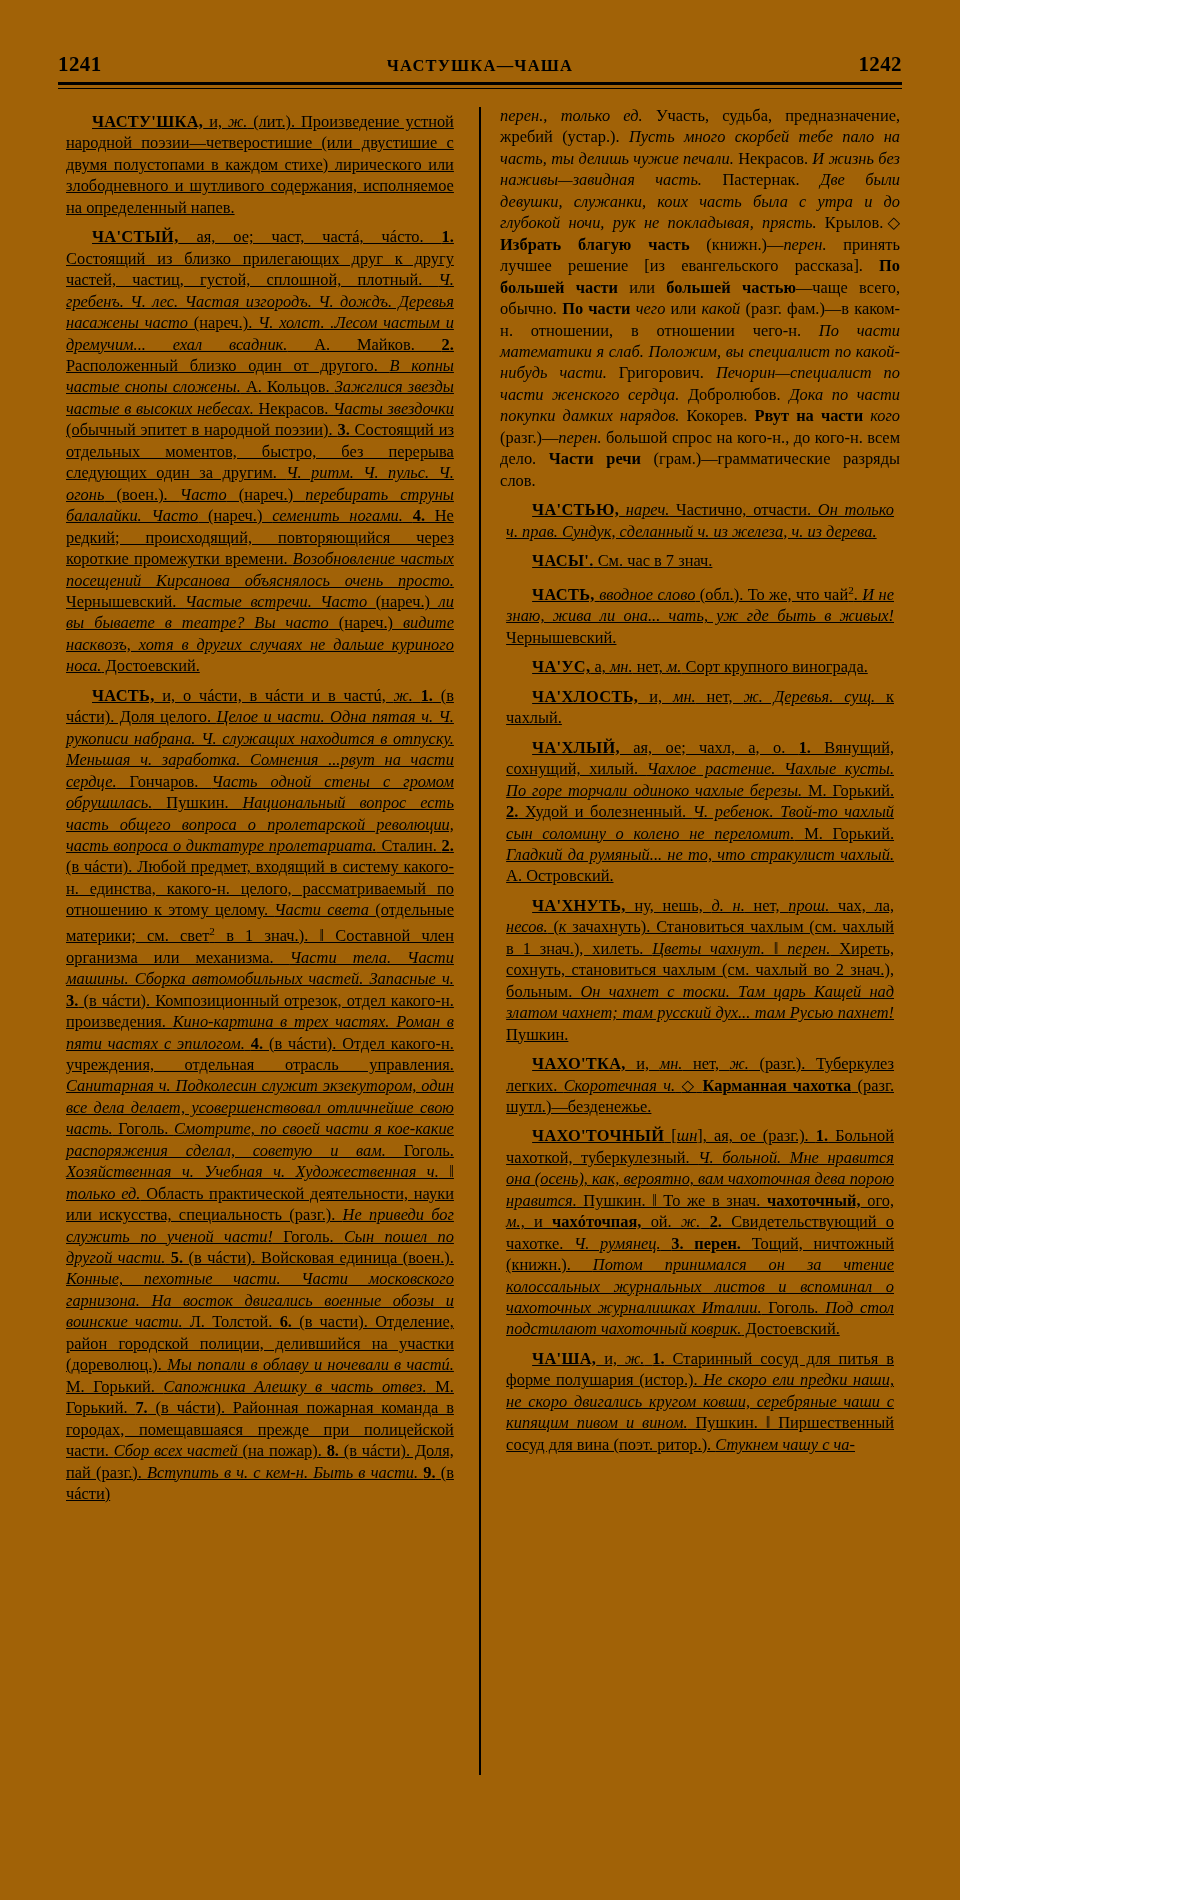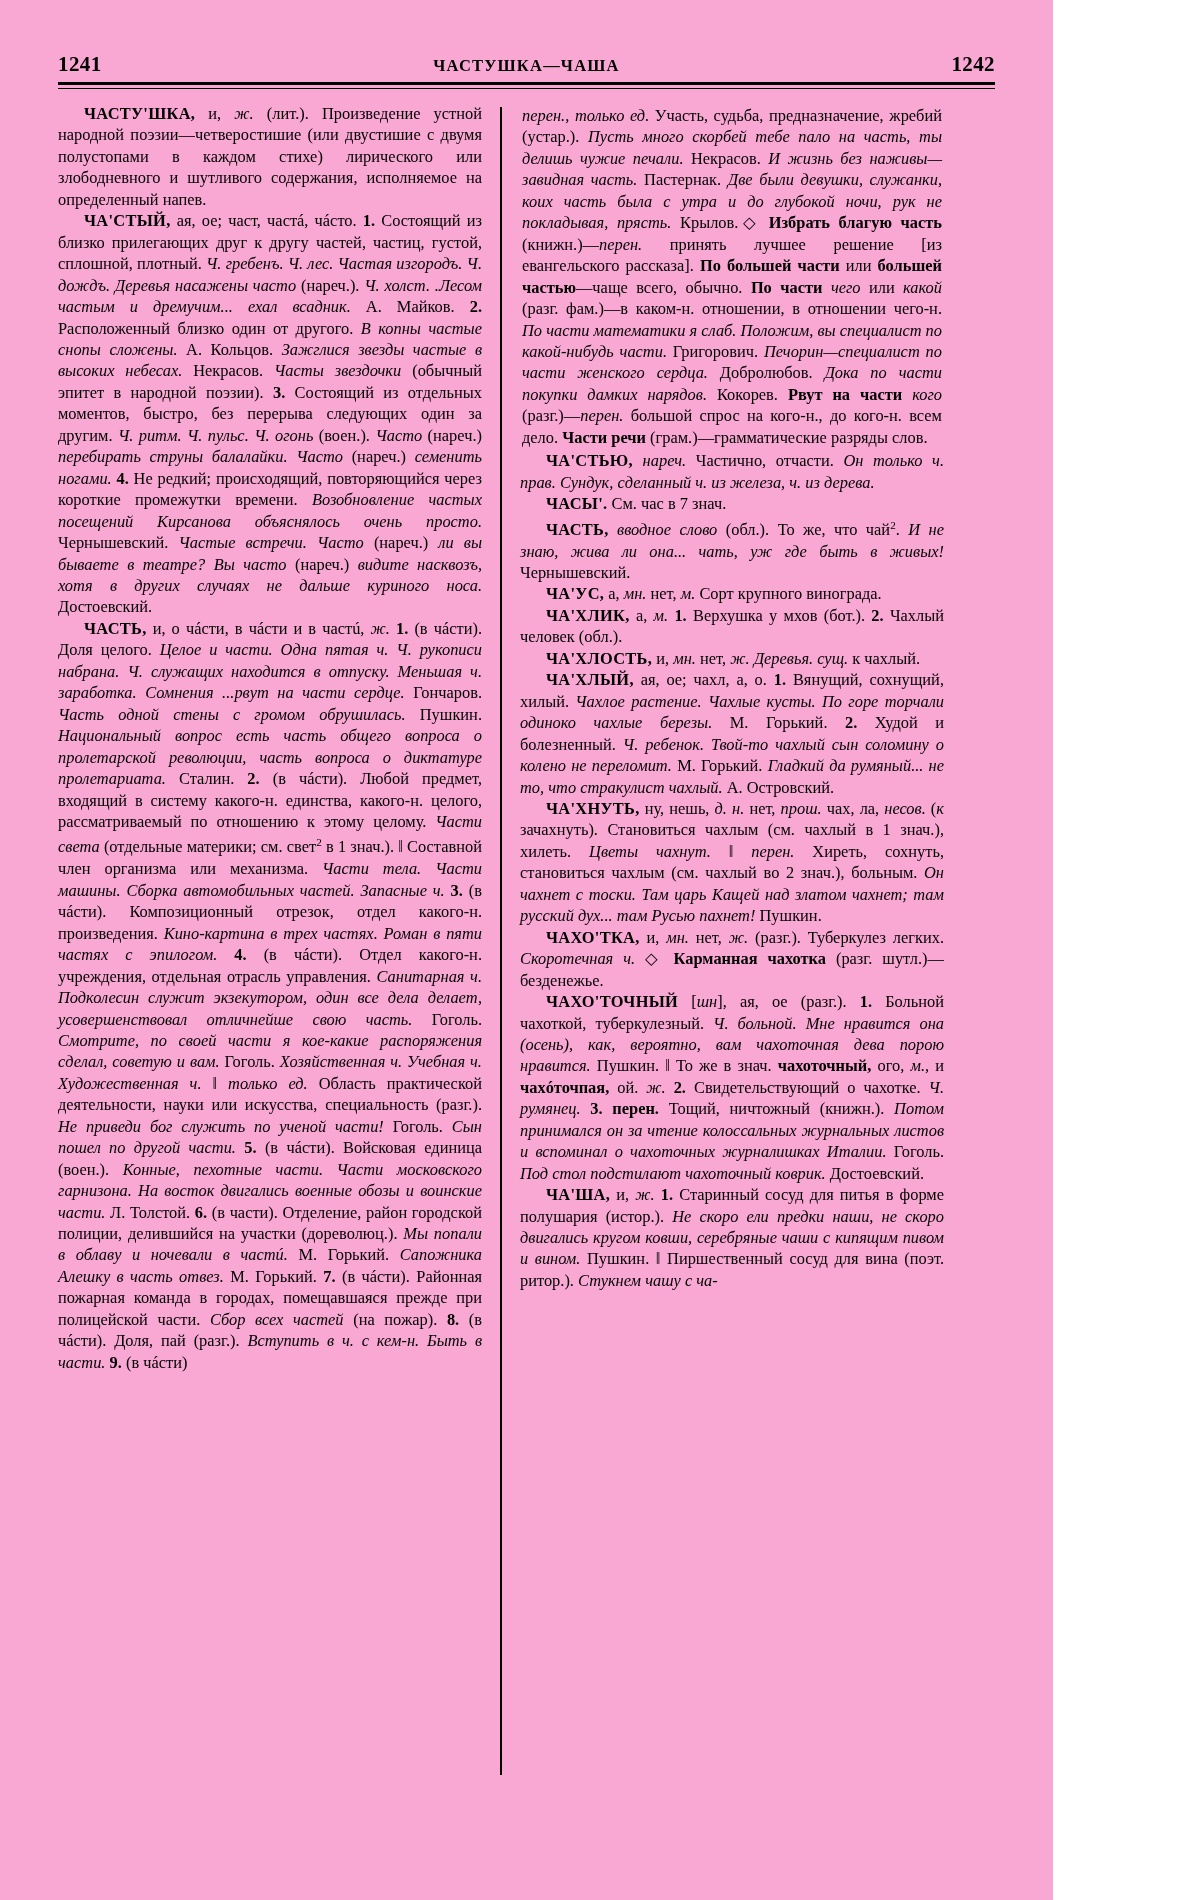--- a/index.html
+++ b/index.html
@@ -9,23 +9,23 @@
   }
   body {
     width: 1202px;
     height: 1900px;
     font-family: "Liberation Serif", "DejaVu Serif", serif;
     color: #000000;
     overflow: hidden;
   }
   .page {
     position: relative;
-    width: 1053px;
+    width: 960px;
     height: 1900px;
-    background: #f9a8d4;
+    background: #a16207;
     box-sizing: border-box;
     padding: 52px 58px 0 58px;
   }
 
   
   .running-head {
     display: flex;
     align-items: baseline;
     justify-content: space-between;
     font-weight: bold;
@@ -72,22 +72,23 @@
   }
   .col-rule {
     width: 2px;
     background: #000;
     height: 1668px;
     margin-top: 4px;
   }
 
   
   p.entry {
-    margin: 0;
+    margin: 8px;
     text-indent: 26px;
+    text-decoration: underline;
   }
   p.cont {
     margin: 2px;
     text-indent: 0;
   }
 
   .hw {
     font-weight: bold;
     letter-spacing: 0.3px;
   }
@@ -117,21 +118,20 @@
       </div>
     <div class="col-gap">
       <div class="col-rule"></div>
     </div>
     <div class="col" id="col-right">
         <p class="cont"><span class="it">перен., только ед.</span> Участь, судьба, предназначение, жребий (устар.). <span class="it">Пусть много скорбей тебе пало на часть, ты делишь чужие печали.</span> Некрасов. <span class="it">И жизнь без наживы—завидная часть.</span> Пастернак. <span class="it">Две были девушки, служанки, коих часть была с утра и до глубокой ночи, рук не покладывая, прясть.</span> Крылов.<span class="dia">◇</span> <span class="bi">Избрать благую часть</span> (книжн.)—<span class="it">перен.</span> принять лучшее решение [из евангельского рассказа]. <span class="bi">По большей части</span> или <span class="bi">большей частью</span>—чаще всего, обычно. <span class="bi">По части</span> <span class="it">чего</span> или <span class="it">какой</span> (разг. фам.)—в каком-н. отношении, в отношении чего-н. <span class="it">По части математики я слаб. Положим, вы специалист по какой-нибудь части.</span> Григорович. <span class="it">Печорин—специалист по части женского сердца.</span> Добролюбов. <span class="it">Дока по части покупки дамких нарядов.</span> Кокорев. <span class="bi">Рвут на части</span> <span class="it">кого</span> (разг.)—<span class="it">перен.</span> большой спрос на кого-н., до кого-н. всем дело. <span class="bi">Части речи</span> (грам.)—грамматические разряды слов.</p>
         <p class="entry"><span class="hw">ЧА'СТЬЮ,</span> <span class="it">нареч.</span> Частично, отчасти. <span class="it">Он только ч. прав. Сундук, сделанный ч. из железа, ч. из дерева.</span></p>
         <p class="entry"><span class="hw">ЧАСЫ'.</span> См. час в 7 знач.</p>
         <p class="entry"><span class="hw">ЧАСТЬ,</span> <span class="it">вводное слово</span> (обл.). То же, что чай<span class="sup">2</span>. <span class="it">И не знаю, жива ли она... чать, уж где быть в живых!</span> Чернышевский.</p>
         <p class="entry"><span class="hw">ЧА'УС,</span> а, <span class="it">мн.</span> нет, <span class="it">м.</span> Сорт крупного винограда.</p>
-        <p class="entry"><span class="hw">ЧА'ХЛИК,</span> а, <span class="it">м.</span> <span class="num">1.</span> Верхушка у мхов (бот.). <span class="num">2.</span> Чахлый человек (обл.).</p>
         <p class="entry"><span class="hw">ЧА'ХЛОСТЬ,</span> и, <span class="it">мн.</span> нет, <span class="it">ж. Деревья. сущ.</span> к чахлый.</p>
         <p class="entry"><span class="hw">ЧА'ХЛЫЙ,</span> ая, ое; чахл, а, о. <span class="num">1.</span> Вянущий, сохнущий, хилый. <span class="it">Чахлое растение. Чахлые кусты. По горе торчали одиноко чахлые березы.</span> М. Горький. <span class="num">2.</span> Худой и болезненный. <span class="it">Ч. ребенок. Твой-то чахлый сын соломину о колено не переломит.</span> М. Горький. <span class="it">Гладкий да румяный... не то, что стракулист чахлый.</span> А. Островский.</p>
         <p class="entry"><span class="hw">ЧА'ХНУТЬ,</span> ну, нешь, <span class="it">д. н.</span> нет, <span class="it">прош.</span> чах, ла, <span class="it">несов.</span> (<span class="it">к</span> зачахнуть). Становиться чахлым (см. чахлый в 1 знач.), хилеть. <span class="it">Цветы чахнут.</span> ǁ <span class="it">перен.</span> Хиреть, сохнуть, становиться чахлым (см. чахлый во 2 знач.), больным. <span class="it">Он чахнет с тоски. Там царь Кащей над златом чахнет; там русский дух... там Русью пахнет!</span> Пушкин.</p>
         <p class="entry"><span class="hw">ЧАХО'ТКА,</span> и, <span class="it">мн.</span> нет, <span class="it">ж.</span> (разг.). Туберкулез легких. <span class="it">Скоротечная ч.</span> <span class="dia">◇</span> <span class="bi">Карманная чахотка</span> (разг. шутл.)—безденежье.</p>
         <p class="entry"><span class="hw">ЧАХО'ТОЧНЫЙ</span> [<span class="it">шн</span>], ая, ое (разг.). <span class="num">1.</span> Больной чахоткой, туберкулезный. <span class="it">Ч. больной. Мне нравится она (осень), как, вероятно, вам чахоточная дева порою нравится.</span> Пушкин. ǁ То же в знач. <span class="bi">чахоточный,</span> ого, <span class="it">м.,</span> и <span class="bi">чахóточпая,</span> ой. <span class="it">ж.</span> <span class="num">2.</span> Свидетельствующий о чахотке. <span class="it">Ч. румянец.</span> <span class="num">3. перен.</span> Тощий, ничтожный (книжн.). <span class="it">Потом принимался он за чтение колоссальных журнальных листов и вспоминал о чахоточных журналишках Италии.</span> Гоголь. <span class="it">Под стол подстилают чахоточный коврик.</span> Достоевский.</p>
         <p class="entry"><span class="hw">ЧА'ША,</span> и, <span class="it">ж.</span> <span class="num">1.</span> Старинный сосуд для питья в форме полушария (истор.). <span class="it">Не скоро ели предки наши, не скоро двигались кругом ковши, серебряные чаши с кипящим пивом и вином.</span> Пушкин. ǁ Пиршественный сосуд для вина (поэт. ритор.). <span class="it">Стукнем чашу с ча-</span></p>
       </div>
   </div>
 
 </div>

